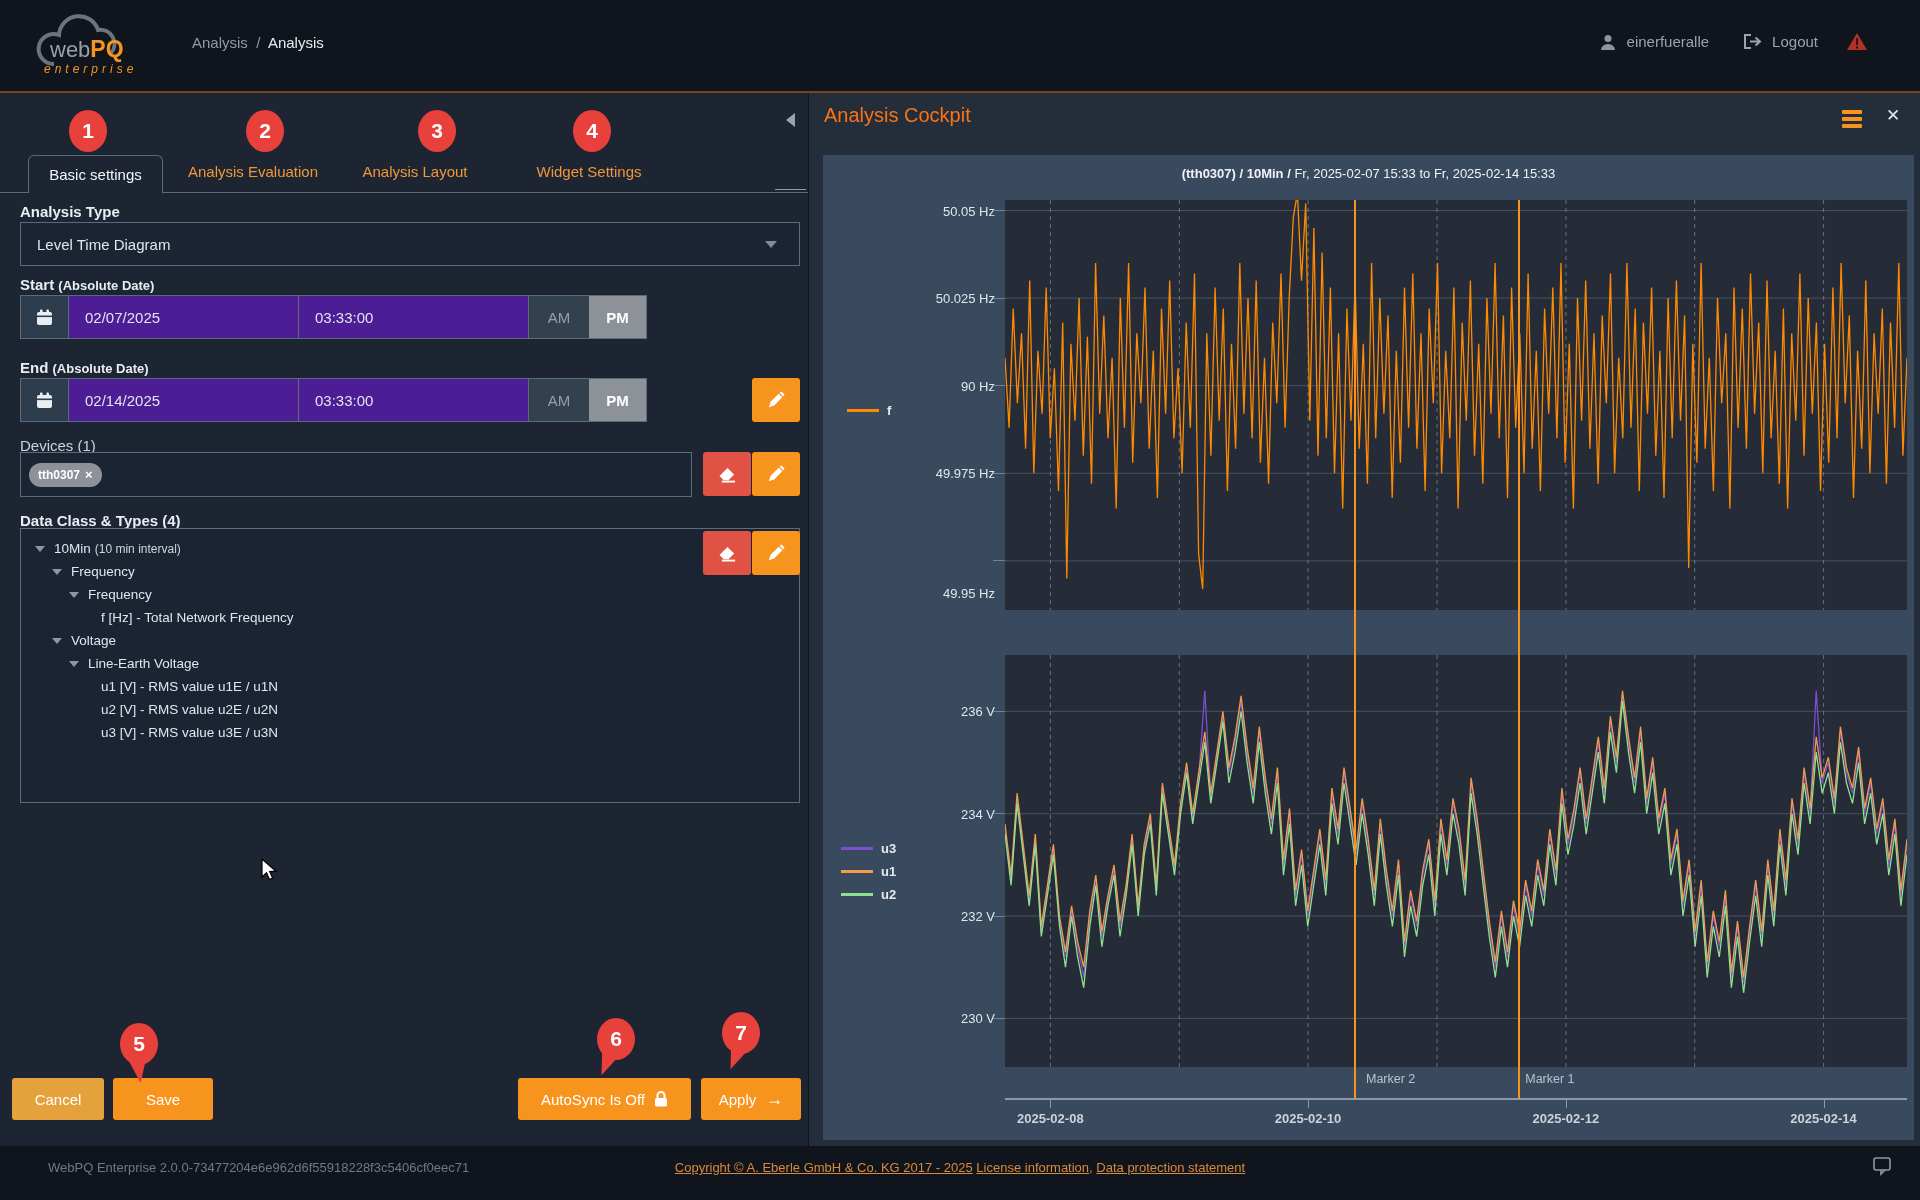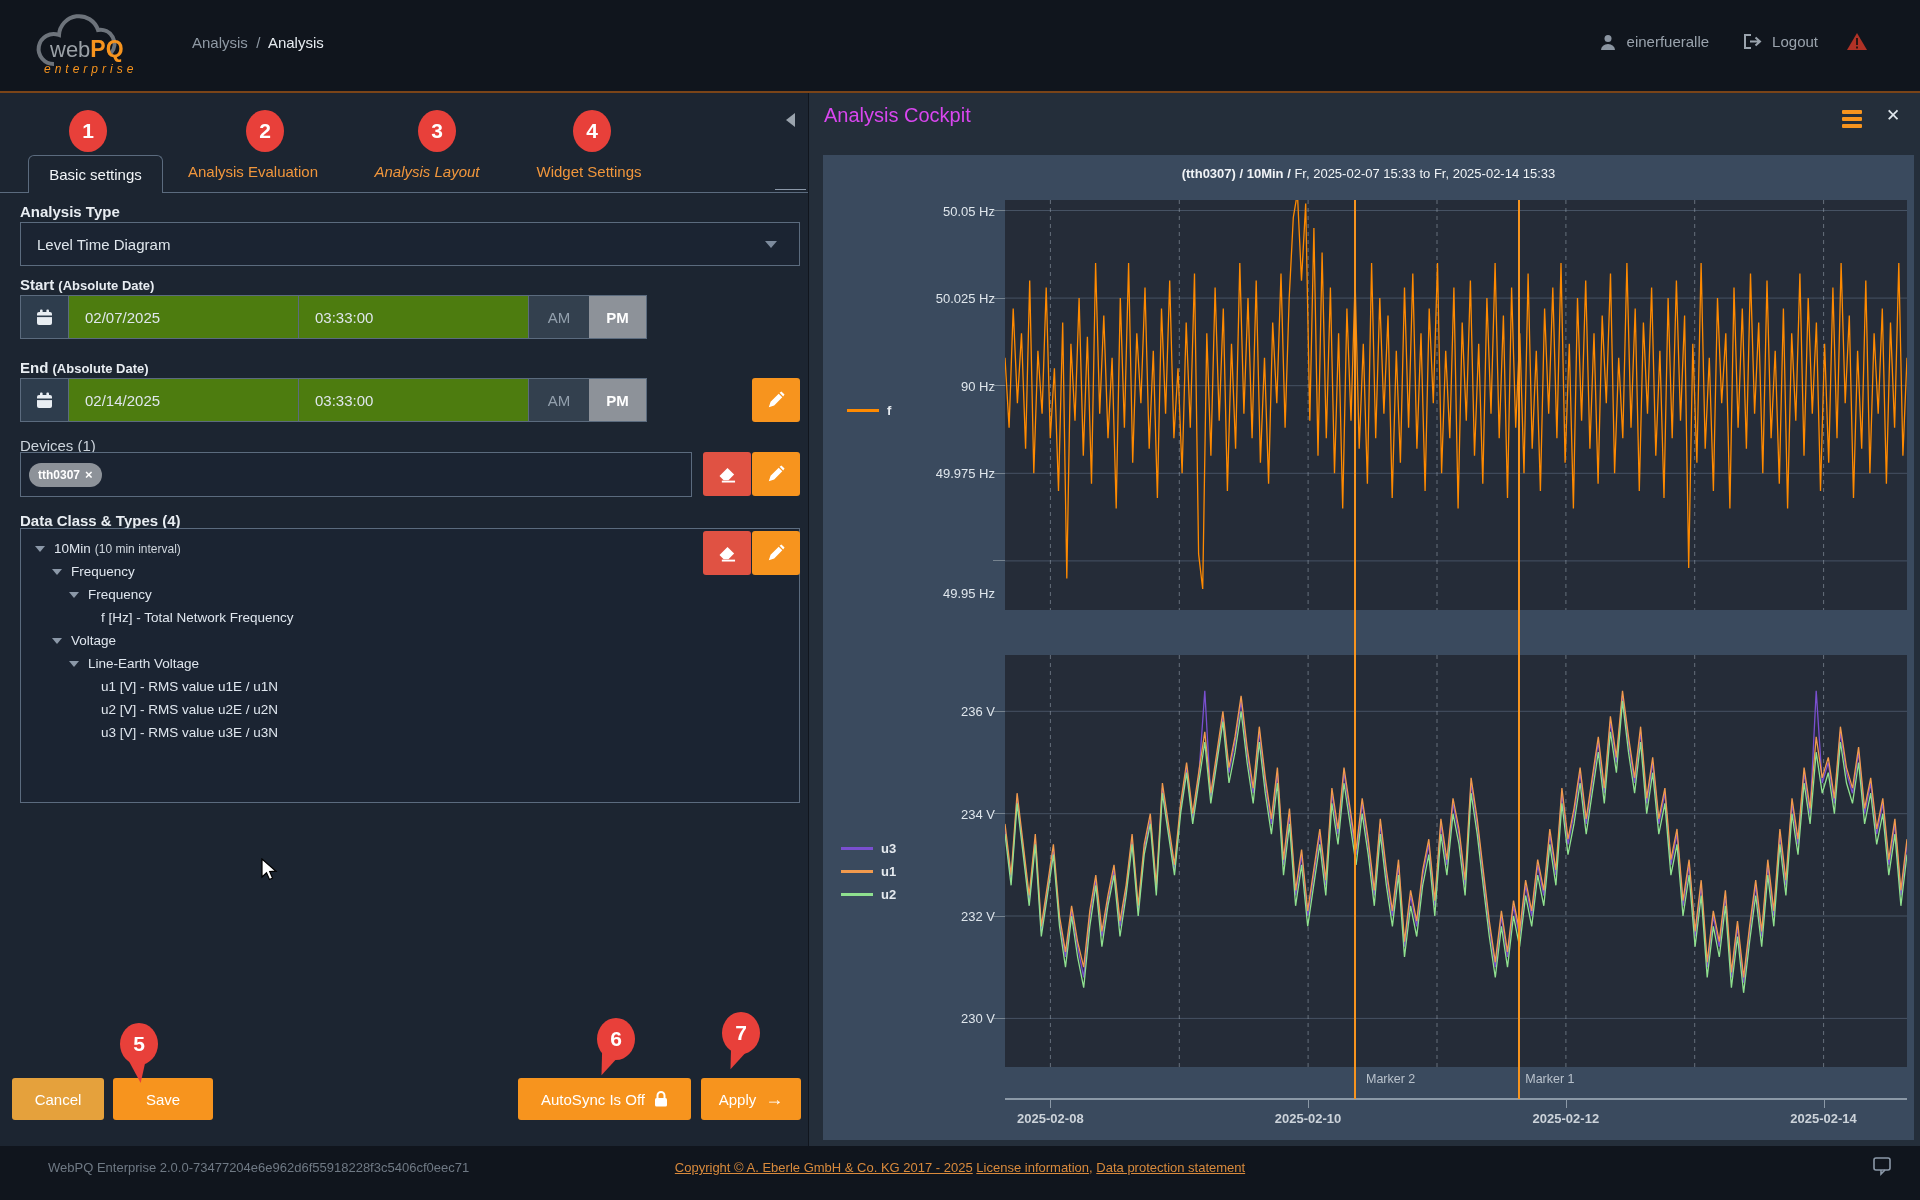--- a/index.html
+++ b/index.html
@@ -35,21 +35,21 @@
               border:1px solid #5b6b7e;border-bottom:none;border-radius:6px 6px 0 0;
               display:flex;align-items:center;justify-content:center;font-size:15px;color:#f2f5f8;z-index:2;}
   #tab-underline{position:absolute;left:0;top:192px;width:808px;height:1px;background:#5b6b7e;}
   .tab-inactive{position:absolute;top:163px;transform:translateX(-50%);font-size:15px;color:#f0963c;cursor:pointer;}
 
   
   .form-label{position:absolute;left:20px;font-size:15px;font-weight:bold;color:#e8edf2;}
   .form-label .small{font-size:13px;}
   .form-label.plain{font-weight:normal;color:#ccd4dc;}
   .field-row{position:absolute;left:20px;width:627px;height:44px;border:1px solid #5b6b7e;
-             background:#4d7c0f;display:flex;box-sizing:border-box;}
+             background:#4c1d95;display:flex;box-sizing:border-box;}
   .cell{display:flex;align-items:center;box-sizing:border-box;height:100%;}
   .cell.cal{width:48px;justify-content:center;background:#2e3d4d;border-right:1px solid #5b6b7e;}
   .cell.date,.cell.time{width:230px;padding-left:16px;font-size:15px;color:#dfe6ec;border-right:1px solid #5b6b7e;}
   .cell.am{width:60px;justify-content:center;background:#33404e;color:#93a0ad;font-size:15px;}
   .cell.pm{width:57px;justify-content:center;background:#8d9299;color:#fff;font-size:15px;font-weight:bold;}
   #analysis-select{position:absolute;left:20px;top:222px;width:780px;height:44px;border:1px solid #5b6b7e;
                    background:#1b2432;box-sizing:border-box;display:flex;align-items:center;
                    padding-left:16px;font-size:15px;color:#dfe6ec;}
   .caret-down{width:0;height:0;border-left:6px solid transparent;border-right:6px solid transparent;
               border-top:7px solid #7d8b9d;}
@@ -70,21 +70,21 @@
   .tree-row{height:23px;display:flex;align-items:center;font-size:13.5px;color:#dfe6ee;}
   .tree-caret{width:0;height:0;border-left:5px solid transparent;border-right:5px solid transparent;
               border-top:6px solid #8b98a8;margin-right:9px;}
   .tree-suffix{font-size:12px;margin-left:4px;color:#cfd6dd;}
 
   
   .btn{position:absolute;height:42px;border-radius:3px;display:flex;align-items:center;
        justify-content:center;font-size:15px;color:#fff;cursor:pointer;gap:9px;}
 
   
-  #cockpit-title{position:absolute;left:824px;top:104px;font-size:20px;color:#d946ef;}
+  #cockpit-title{position:absolute;left:824px;top:104px;font-size:20px;color:#f97316;}
   #collapse-chevron{position:absolute;left:786px;top:113px;width:0;height:0;
        border-top:7px solid transparent;border-bottom:7px solid transparent;border-right:9px solid #9aa3ad;cursor:pointer;}
   #menu-icon{position:absolute;left:1842px;top:110px;width:20px;cursor:pointer;}
   #menu-icon div{height:4px;background:#f7941e;margin-bottom:3px;border-radius:1px;}
   #close-icon{position:absolute;left:1886px;top:105px;font-size:17px;color:#dfe6ec;cursor:pointer;}
   #splitter-line{position:absolute;left:775px;top:189px;width:31px;height:1px;background:#8b98a8;}
 
   #chart-card{position:absolute;left:823px;top:155px;width:1091px;height:985px;background:#3a4a5e;}
   #chart-title{position:absolute;left:0;top:11px;width:100%;text-align:center;font-size:13px;color:#f0f3f6;}
   #chart-title .b{font-weight:bold;}
@@ -154,21 +154,21 @@
   <div id="left-panel"></div>
 
   <div class="step-badge" style="left:69px;top:110px;">1</div>
   <div class="step-badge" style="left:246px;top:110px;">2</div>
   <div class="step-badge" style="left:418px;top:110px;">3</div>
   <div class="step-badge" style="left:573px;top:110px;">4</div>
 
   <div id="tab-active">Basic settings</div>
   <div id="tab-underline"></div>
   <span class="tab-inactive" style="left:253px;">Analysis Evaluation</span>
-  <span class="tab-inactive" style="left:427px;font-style:italic;">Analysis Layout</span>
+  <span class="tab-inactive" style="left:415px;">Analysis Layout</span>
   <span class="tab-inactive" style="left:589px;">Widget Settings</span>
 
   <div class="form-label" style="top:203px;">Analysis Type</div>
   <div id="analysis-select">
     <span>Level Time Diagram</span>
     <span class="caret-down"></span>
   </div>
 
   <div class="form-label" style="top:276px;">
     <span>Start</span>

